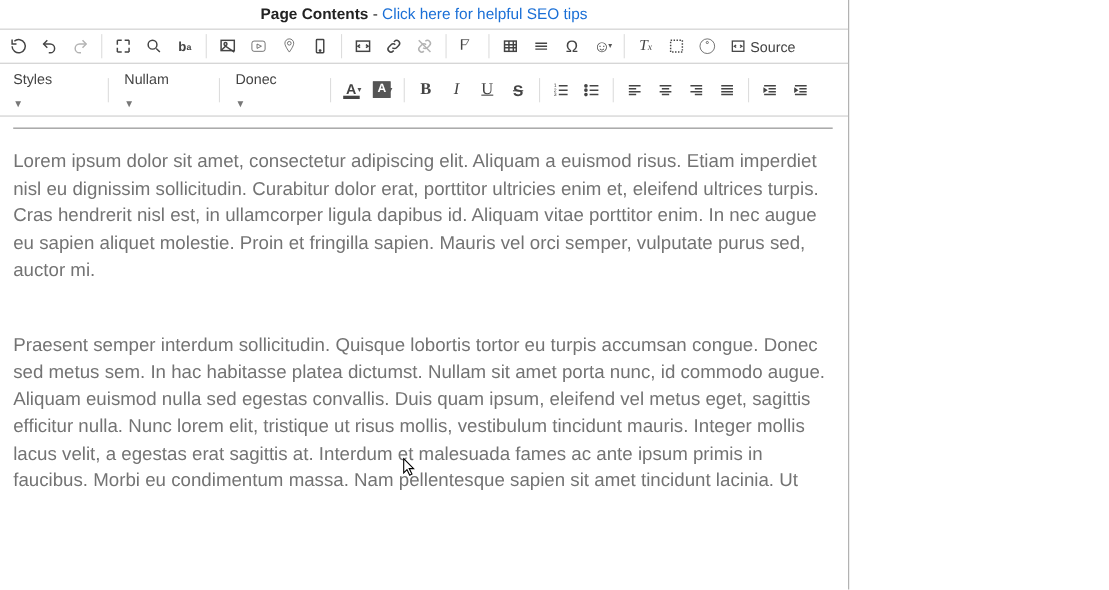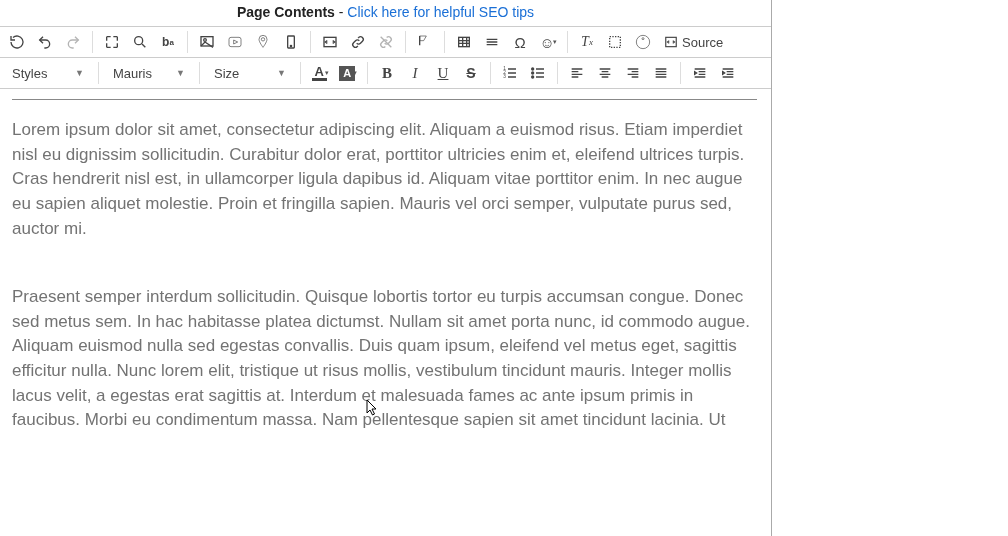--- a/index.html
+++ b/index.html
@@ -5,21 +5,21 @@
 body { margin:0; background:#fff; font-family:Arial,Helvetica,sans-serif; font-size:13px; color:#222; }
 .shell { width:958px; height:536px; box-sizing:border-box; position:relative; }
 .editor-wrap { width:772px; border-right:1px solid #aaa; box-sizing:border-box; padding:0; }
 .top-label { text-align:center; font-size:14px; padding:4px 0 6px; font-weight:500; }
 .top-label a { color:#1a6fd6; text-decoration:none; font-weight:400; }
 .toolbar { border:1px solid #ccc; border-left:0; border-right:0; padding:4px 6px; display:flex; flex-wrap:wrap; align-items:center; gap:6px; }
 .toolbar + .toolbar { border-top:0; }
 .tbtn { width:22px; height:22px; display:flex; align-items:center; justify-content:center; color:#444; cursor:pointer; border-radius:2px; }
 .tbtn svg { width:16px; height:16px; stroke:#444; fill:none; }
 .sep { width:1px; height:22px; background:#ddd; margin:0 2px; }
-.dd { display:flex; align-items:center; gap:10px; color:#444; padding:2px 6px; cursor:pointer; font-size:13px; }
+.dd { display:flex; align-items:flex-start; gap:10px; color:#444; padding:2px 6px; cursor:pointer; font-size:13px;flex-direction:column; }
 .dd .car { font-size:9px; color:#777; }
 .src { display:flex; align-items:center; gap:4px; color:#444; font-size:13px; padding:2px 4px; cursor:pointer; }
 .content-area { position:relative; height:472px; border-bottom:1px solid #ccc; }
 .content-scroll { height:100%; overflow-y:scroll; padding:4px 14px 10px 12px; box-sizing:border-box; }
 .content-scroll hr { border:0; border-top:1px solid #888; margin:6px 0 18px; }
 .content-scroll h1 { font-weight:400; font-size:30px; color:#555; margin:6px 0 18px; }
 .content-scroll p { font-size:17px; line-height:1.45; color:#737373; margin:0 0 44px; }
 
 .content-scroll::-webkit-scrollbar { width:14px; }
 .content-scroll::-webkit-scrollbar-thumb { background:#c0c0c0; }
@@ -163,26 +163,26 @@
   </div>
 </div>
 
 <div class="toolbar">
   <div class="dd" style="width:72px;justify-content:space-between">
           <span>Styles</span>
           <span class="car">▼</span>
         </div>
   <div class="sep"></div>
   <div class="dd" style="width:72px;justify-content:space-between">
-          <span>Mauris</span>
+          <span>Nullam</span>
           <span class="car">▼</span>
         </div>
   <div class="sep"></div>
   <div class="dd" style="width:72px;justify-content:space-between">
-          <span>Size</span>
+          <span>Donec</span>
           <span class="car">▼</span>
         </div>
   <div class="sep"></div>
   <div class="tbtn">
           <span class="letter-box" style="border:0;border-bottom:3px solid #444;font-size:13px">A</span>
           <span class="small-tri">▾</span>
         </div>
   <div class="tbtn">
           <span class="letter-box bg">A</span>
           <span class="small-tri">▾</span>

